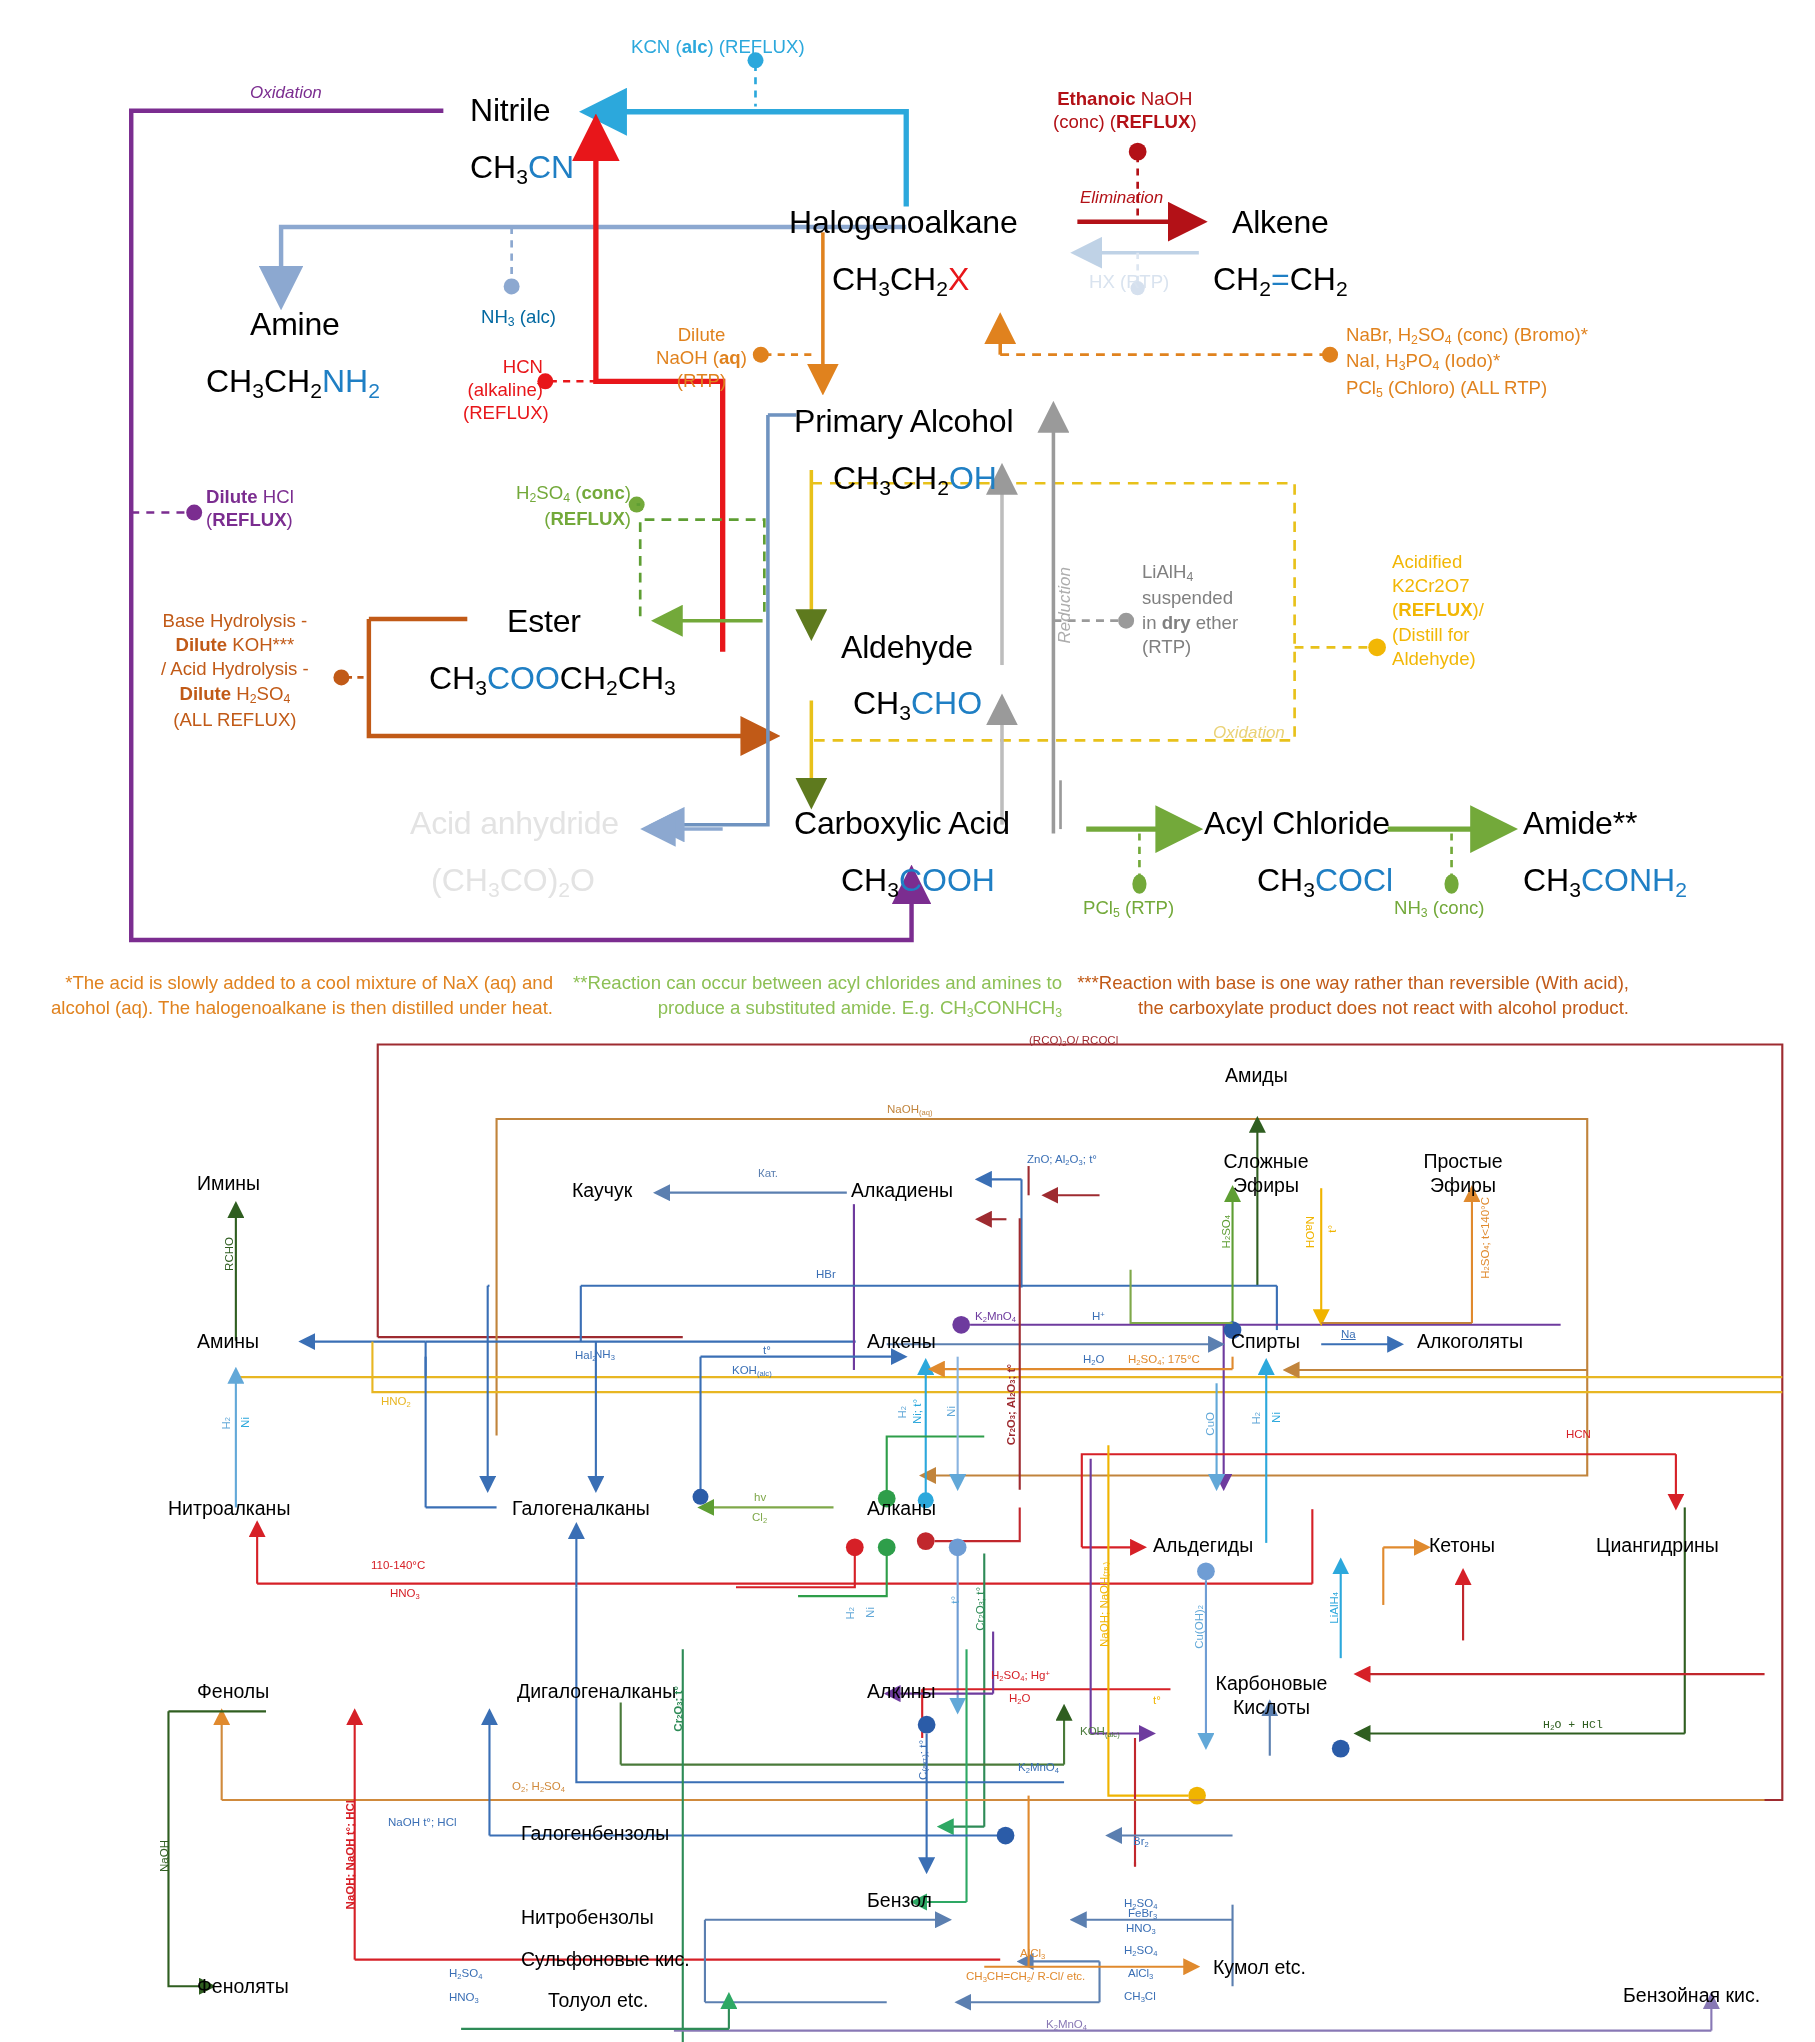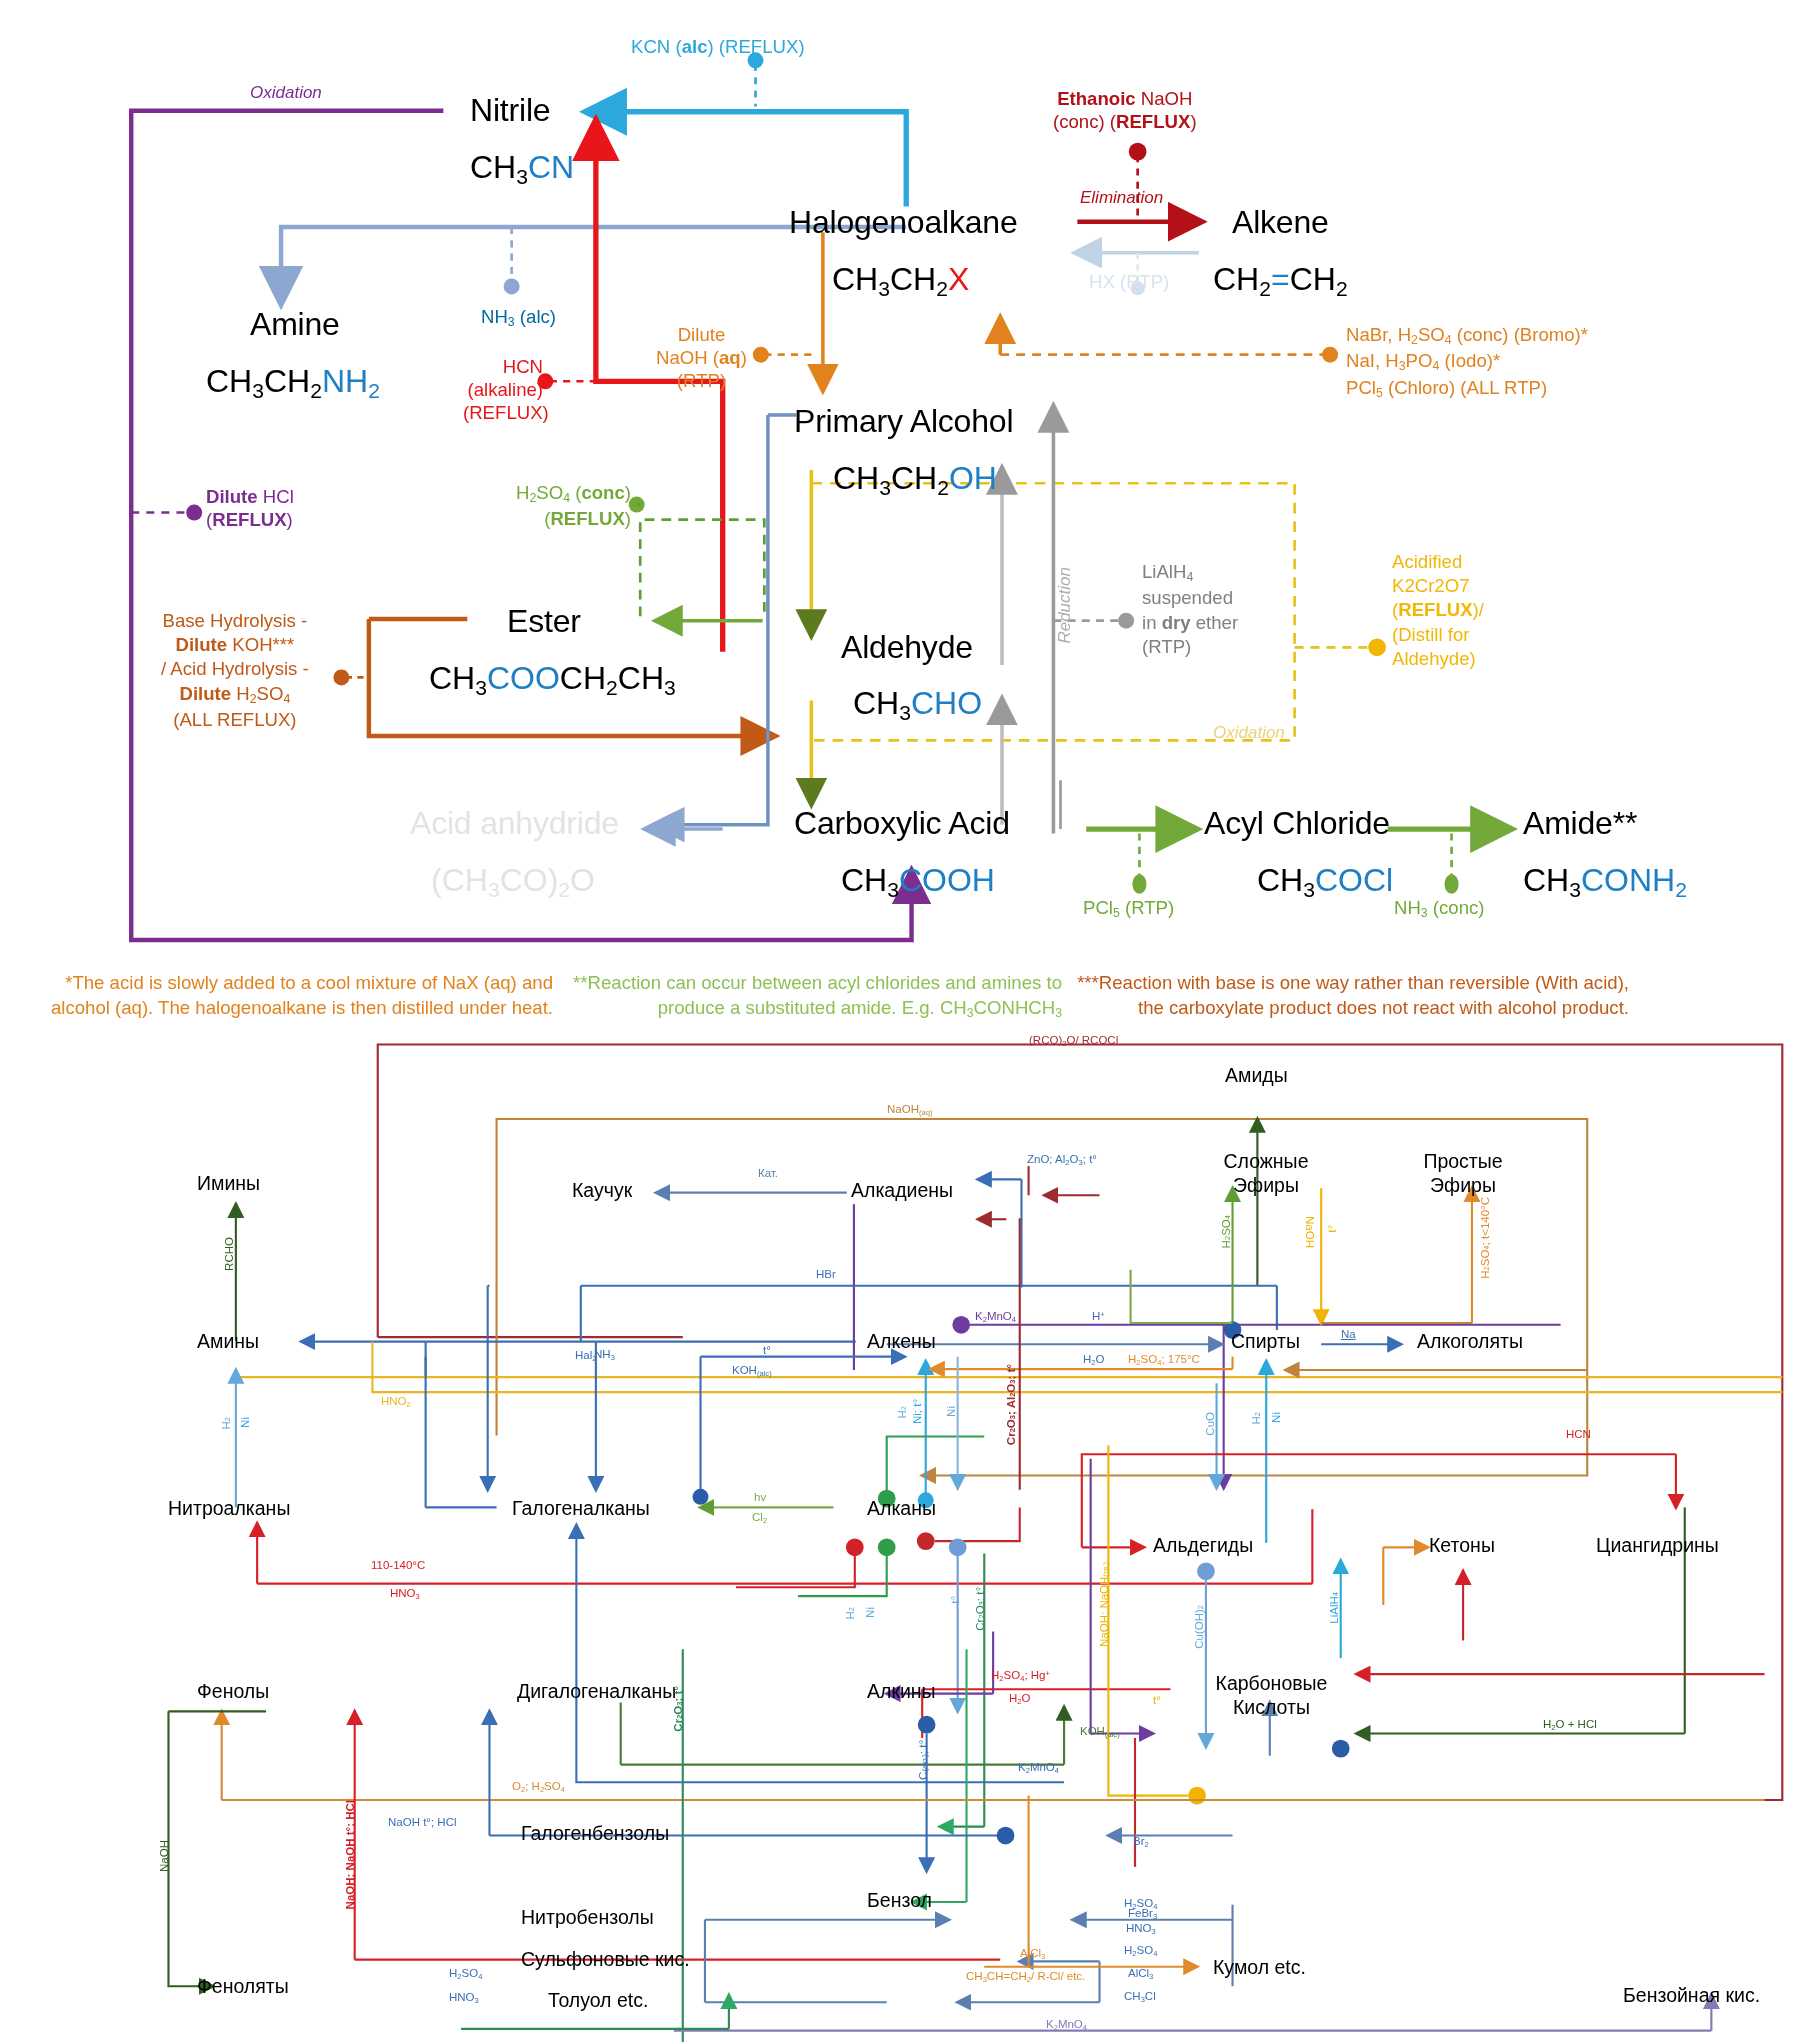--- a/index.html
+++ b/index.html
@@ -546,21 +546,21 @@
 <div class="lbl rcap rot90" style="left:864px;top:1607px;color:#62A8D8;">Ni</div>
 <div class="lbl rcap rot90" style="left:974px;top:1587px;color:#2E8B57;">Cr<sub>2</sub>O<sub>3</sub>; t°</div>
 <div class="lbl rcap rot90" style="left:949px;top:1596px;color:#62A8D8;">t°</div>
 <div class="lbl rcap" style="left:1080px;top:1725px;color:#4A7A3A;">KOH<sub>(alc)</sub></div>
 <div class="lbl rcap" style="left:512px;top:1780px;color:#D08A3C;">O<sub>2</sub>; H<sub>2</sub>SO<sub>4</sub></div>
 <div class="lbl rcap" style="left:991px;top:1669px;color:#D62027;">H<sub>2</sub>SO<sub>4</sub>; Hg<sup>+</sup></div>
 <div class="lbl rcap" style="left:1009px;top:1692px;color:#D62027;">H<sub>2</sub>O</div>
 <div class="lbl rcap" style="left:1153px;top:1694px;color:#F0B400;">t°</div>
 <div class="lbl rcap rot90" style="left:917px;top:1740px;color:#3A6FB5;">C<sub>(акт.)</sub>; t°</div>
 <div class="lbl rcap" style="left:1018px;top:1761px;color:#3A6FB5;">K<sub>2</sub>MnO<sub>4</sub></div>
-<div class="lbl rcap" style="left:1543px;top:1718px;color:#2F5E20;">H<sub>2</sub>O + HCl</div>
+<div class="lbl rcap" style="left:1543px;top:1718px;color:#2F5E20;font-family:Liberation Mono, monospace;">H<sub>2</sub>O + HCl</div>
 <div class="lbl rcap rot90" style="left:158px;top:1840px;color:#2F5E20;">NaOH</div>
 <div class="lbl rcap rot90" style="left:344px;top:1800px;color:#D62027;font-weight:700;">NaOH; NaOH t°; HCl</div>
 <div class="lbl rcap rot90" style="left:672px;top:1686px;color:#2E8B57;font-weight:700;">Cr<sub>2</sub>O<sub>3</sub>; t°</div>
 <div class="lbl rcap" style="left:388px;top:1816px;color:#3A6FB5;">NaOH t°; HCl</div>
 <div class="lbl rcap" style="left:1128px;top:1907px;color:#3A6FB5;">FeBr<sub>3</sub></div>
 <div class="lbl rcap" style="left:1133px;top:1835px;color:#3A6FB5;">Br<sub>2</sub></div>
 <div class="lbl rcap" style="left:1124px;top:1897px;color:#3A6FB5;">H<sub>2</sub>SO<sub>4</sub></div>
 <div class="lbl rcap" style="left:1126px;top:1922px;color:#3A6FB5;">HNO<sub>3</sub></div>
 <div class="lbl rcap" style="left:1124px;top:1944px;color:#3A6FB5;">H<sub>2</sub>SO<sub>4</sub></div>
 <div class="lbl rcap" style="left:1128px;top:1967px;color:#3A6FB5;">AlCl<sub>3</sub></div>

